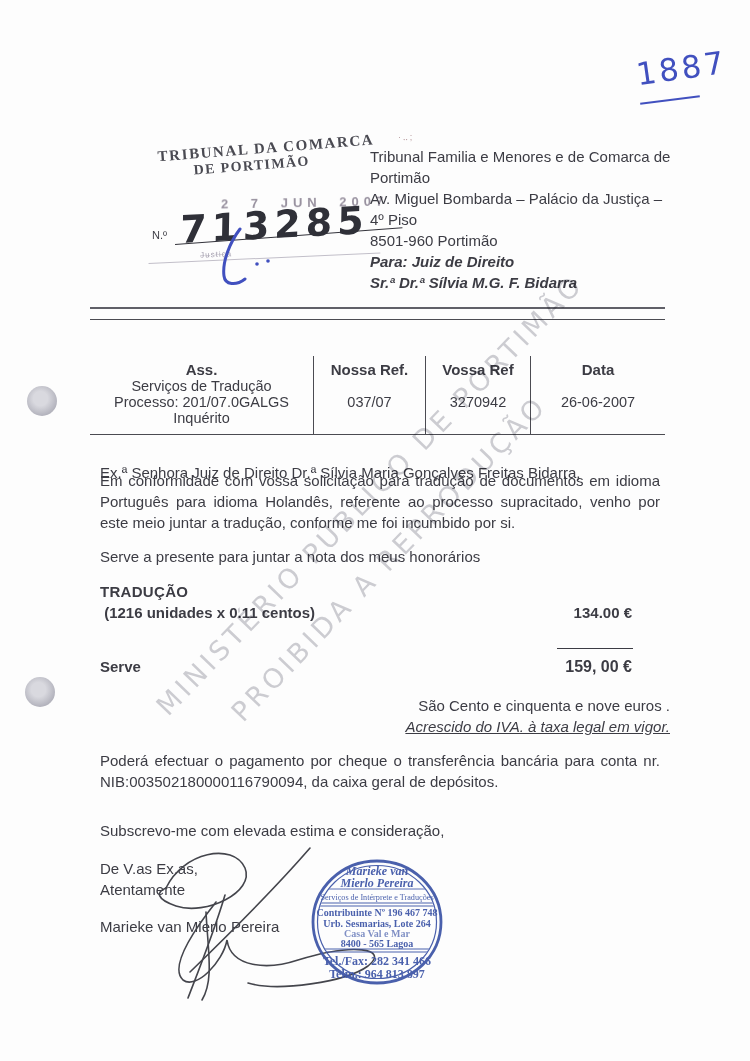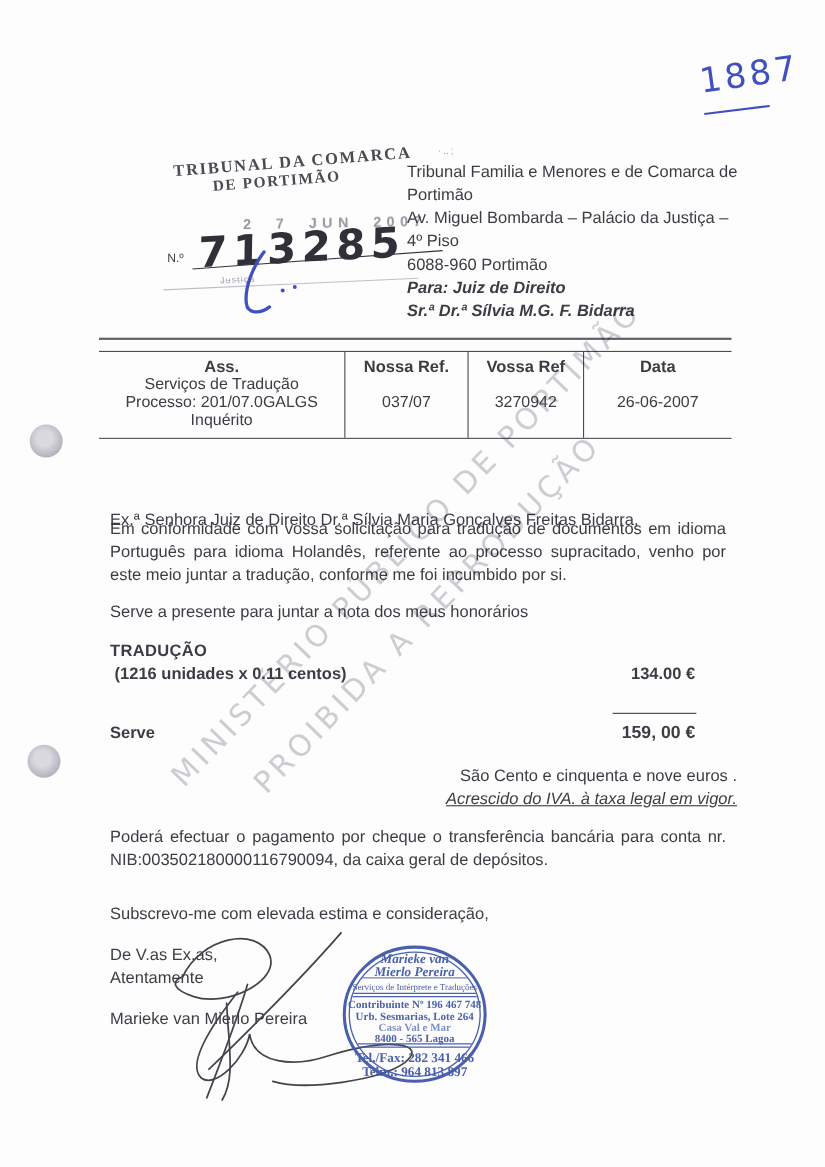--- a/index.html
+++ b/index.html
@@ -54,21 +54,21 @@
 
   
   .recipient{left:370px;top:146px;width:312px;font-size:15px;line-height:21px;}
   .recipient .bold-it{font-weight:bold;font-style:italic;}
 
   
   .ref-table{left:90px;top:307px;width:575px;}
   .ref-table .topline{height:0;border-top:2px solid #606068;}
   .ref-grid{margin-top:10px;display:grid;grid-template-columns:223px 112px 105px 135px;
     border-top:1.6px solid #4b4b52;border-bottom:1.6px solid #4b4b52;}
-  .ref-cell{text-align:center;padding:2px 2px 8px;}
+  .ref-cell{text-align:center;padding:2px 2px 8px;margin-top:36px;}
   .ref-cell + .ref-cell{border-left:1.4px solid #4b4b52;}
   .ref-head{font-weight:bold;font-size:15px;padding-top:3px;}
   .ref-body{font-size:14.5px;line-height:16px;}
   .ref-single{padding-top:16px;}
 
   
   .bodyline{left:100px;width:560px;font-size:15px;line-height:21px;}
   .just{text-align:justify;}
   .fees-row{left:100px;width:532px;display:flex;justify-content:space-between;
     font-weight:bold;font-size:15px;white-space:pre-wrap;}
@@ -119,21 +119,21 @@
     <path d="M40,3 C30,16 22,36 24,50 C25,59 36,60 45,53" fill="none" stroke="#4150bf" stroke-width="3" stroke-linecap="round"></path>
     <circle cx="57" cy="38" r="1.8" fill="#4150bf"></circle>
     <circle cx="68" cy="35" r="1.8" fill="#4150bf"></circle>
   </svg>
 
   <div class="abs recipient">
     <div>Tribunal Familia e Menores e de Comarca de</div>
     <div>Portimão</div>
     <div>Av. Miguel Bombarda – Palácio da Justiça –</div>
     <div>4º Piso</div>
-    <div>6088-960 Portimão</div>
+    <div>8501-960 Portimão</div>
     <div class="bold-it">Para: Juiz de Direito</div>
     <div class="bold-it">Sr.ª Dr.ª Sílvia M.G. F. Bidarra</div>
   </div>
 
   <div class="abs ref-table">
     <div class="topline"></div>
     <div class="ref-grid">
       <div class="ref-cell">
         <div class="ref-head">Ass.</div>
         <div class="ref-body">Serviços de Tradução</div>

